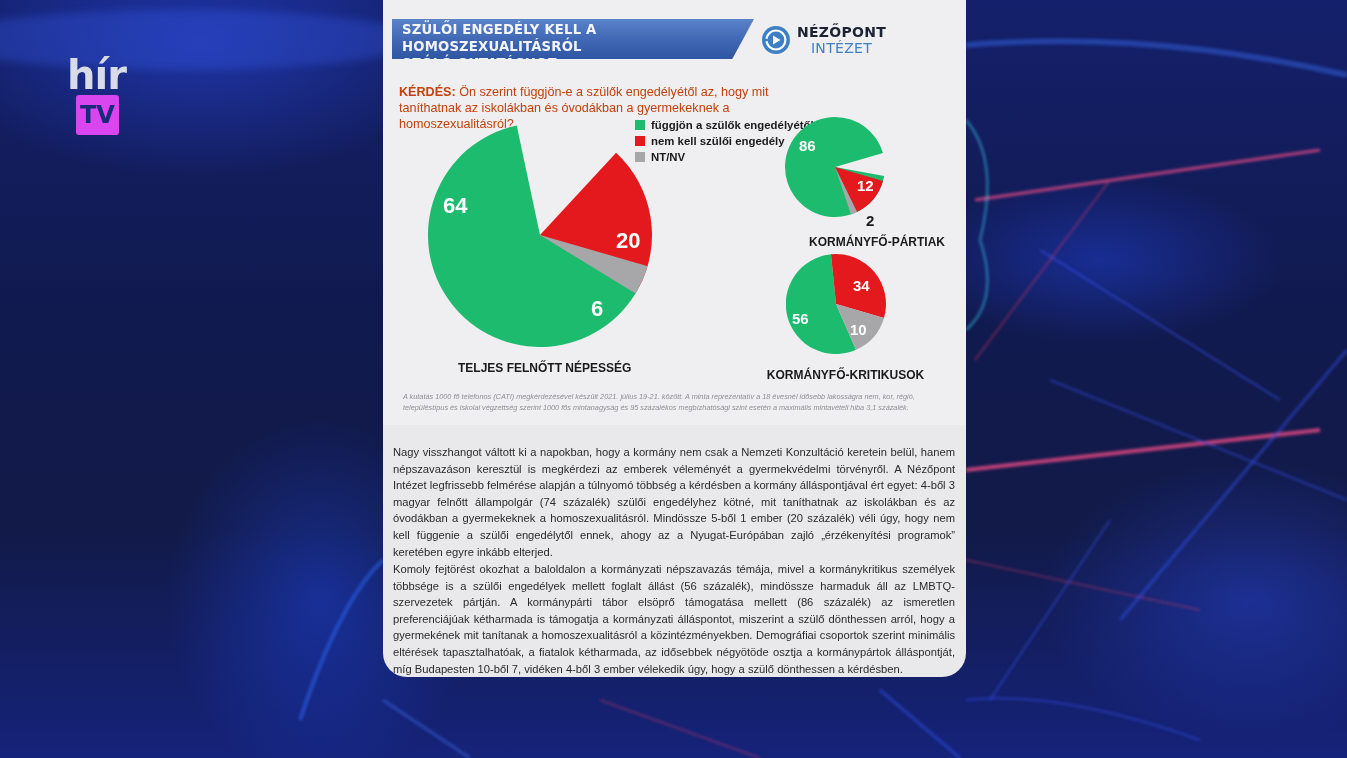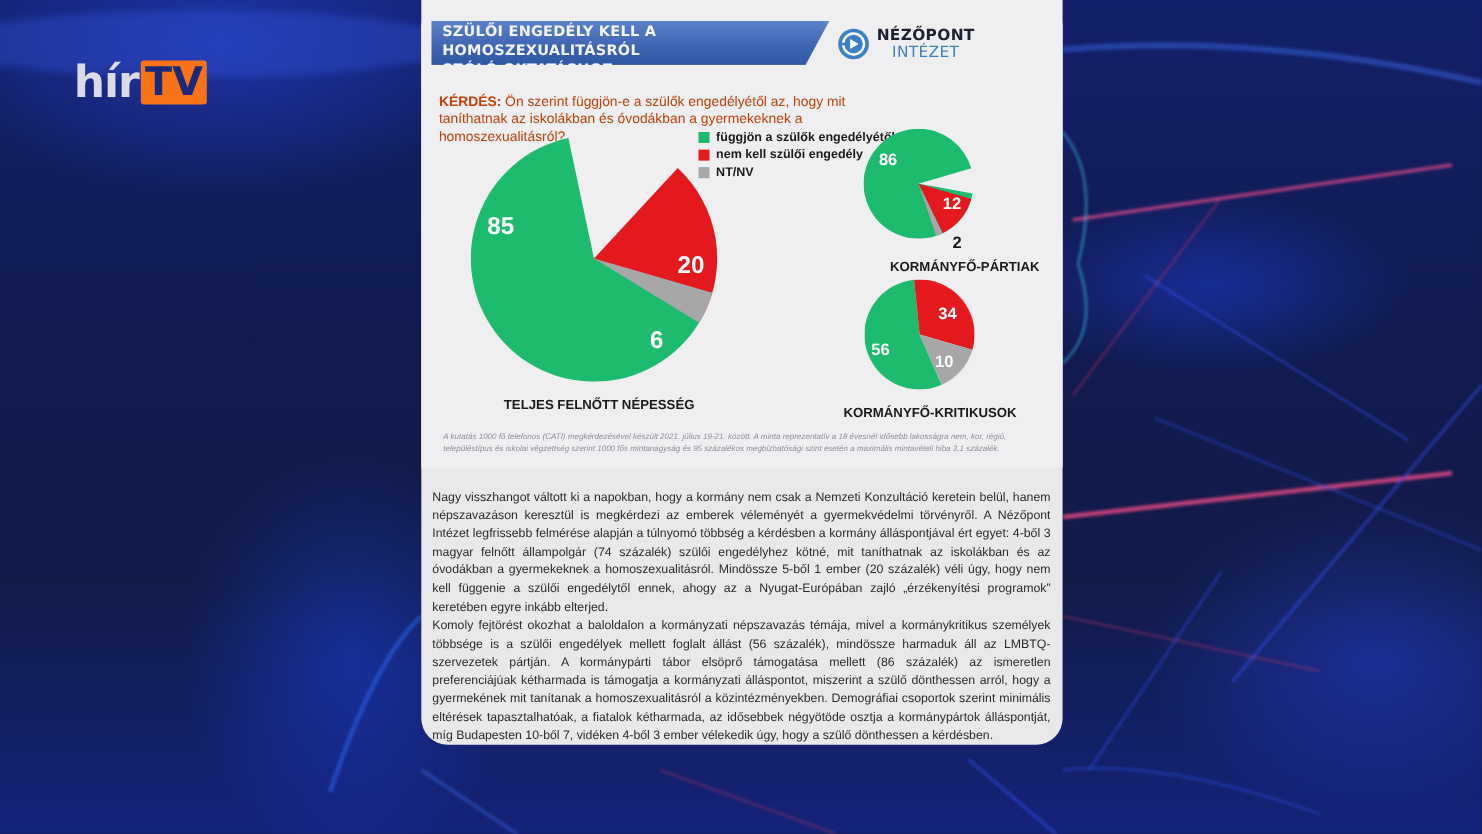--- a/index.html
+++ b/index.html
@@ -14,32 +14,32 @@
     background:
       radial-gradient(ellipse 260px 120px at 1100px 260px, rgba(30,60,200,0.55), transparent 70%),
       radial-gradient(ellipse 300px 200px at 1250px 600px, rgba(40,70,220,0.45), transparent 70%),
       radial-gradient(ellipse 220px 260px at 320px 600px, rgba(30,70,230,0.45), transparent 70%),
       radial-gradient(ellipse 380px 200px at 200px 40px, rgba(40,70,220,0.55), transparent 70%),
       linear-gradient(180deg, #14206b 0%, #111a4f 40%, #121a48 70%, #15237a 100%);
   }
   .bg svg { position: absolute; inset: 0; }
   .logo {
     position: absolute; left: 67px; top: 55px; height: 42px;
-    display: flex; align-items: flex-start;
+    display: flex; align-items: center; flex-direction: column;
   }
   .logo-hir {
     font-family: "DejaVu Sans", sans-serif;
     font-weight: bold; font-size: 40px; color: #d9dbe8;
     letter-spacing: -1px; line-height: 40px;
   }
   .logo-tv {
     margin-left: 2px; height: 40px; padding: 0 4px;
-    background: #f97316; border-radius: 3px;
+    background: #d946ef; border-radius: 3px;
     color: #1a2a7a; font-family: "DejaVu Sans", sans-serif;
-    font-weight: bold; font-size: 36px; line-height: 40px;
+    font-weight: bold; font-size: 24px; line-height: 40px;
   }
   .panel {
     position: absolute; left: 383px; top: 0; width: 583px; height: 677px;
     background: #e9e9ec;
     border-radius: 24px;
   }
   .infographic {
     position: absolute; left: 0; top: 0; width: 583px; height: 425px;
     background: #efeff1;
   }
@@ -167,21 +167,21 @@
         <span class="legend-swatch" style="background:#a7a7a9"></span>
         <span>NT/NV</span>
       </div>
     </div>
 
     <svg class="pie" style="left:45px; top:123px;" width="224" height="224" viewBox="-112 -112 224 224">
       <path d="M0 0 L0 -112 A112 112 0 1 0 85.6 72.2 Z" fill="#1dbb6e" transform="rotate(-12)"></path>
       <path d="M0 0 L85.6 72.2 A112 112 0 0 0 91.5 -64.6 Z" fill="#e3191e" transform="rotate(-12)"></path>
       <path d="M0 0 L63.5 92.3 A112 112 0 0 0 85.6 72.2 Z" fill="#a7a7a9" transform="rotate(-12) rotate(-12)"></path>
     </svg>
-    <span class="pie-val" style="left:60px; top:193px; font-size:22px;">85</span>
+    <span class="pie-val" style="left:60px; top:193px; font-size:22px;">64</span>
     <span class="pie-val" style="left:233px; top:228px; font-size:22px;">20</span>
     <span class="pie-val" style="left:208px; top:296px; font-size:22px;">6</span>
     <div class="pie-label" style="left:75px; top:361px; width:170px;">TELJES FELNŐTT NÉPESSÉG</div>
 
     <svg class="pie" style="left:402px; top:117px;" width="100" height="100" viewBox="-50 -50 100 100">
       <path d="M0 0 L49.2 9 A50 50 0 1 1 0 -50 A50 50 0 0 1 48 -14 Z" fill="#1dbb6e"></path>
       <path d="M0 0 L48 14 A50 50 0 0 1 22 45 Z" fill="#e3191e"></path>
       <path d="M0 0 L22 45 A50 50 0 0 1 16 47.4 Z" fill="#a7a7a9"></path>
     </svg>
     <span class="pie-val" style="left:416px; top:137px; font-size:15px;">86</span>

